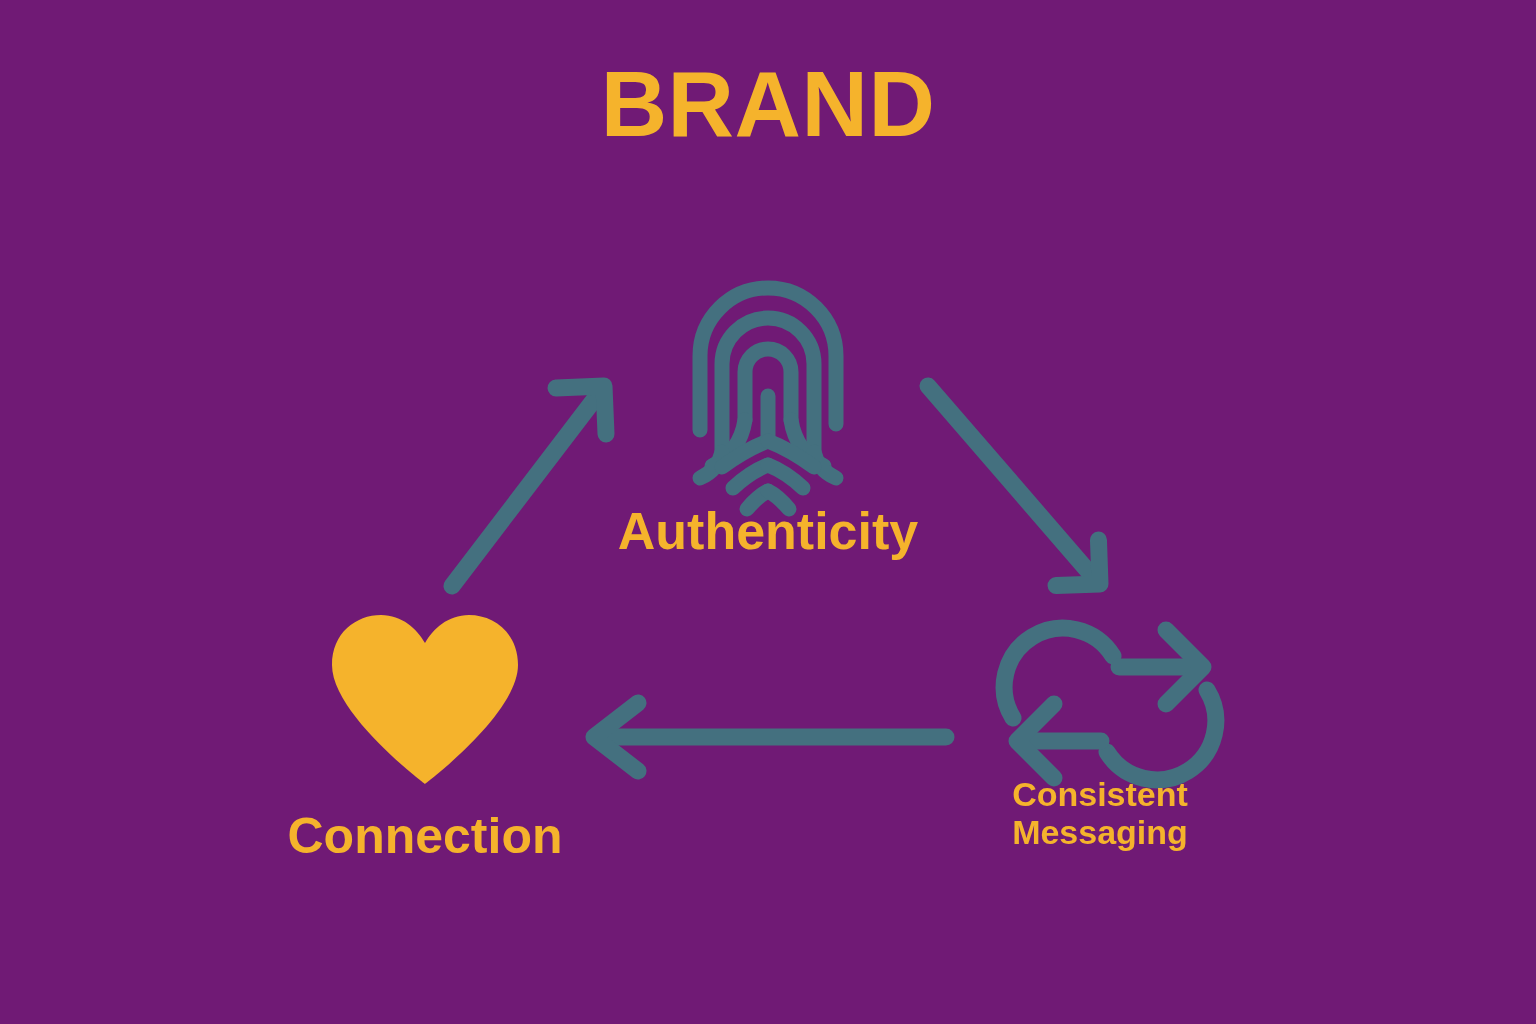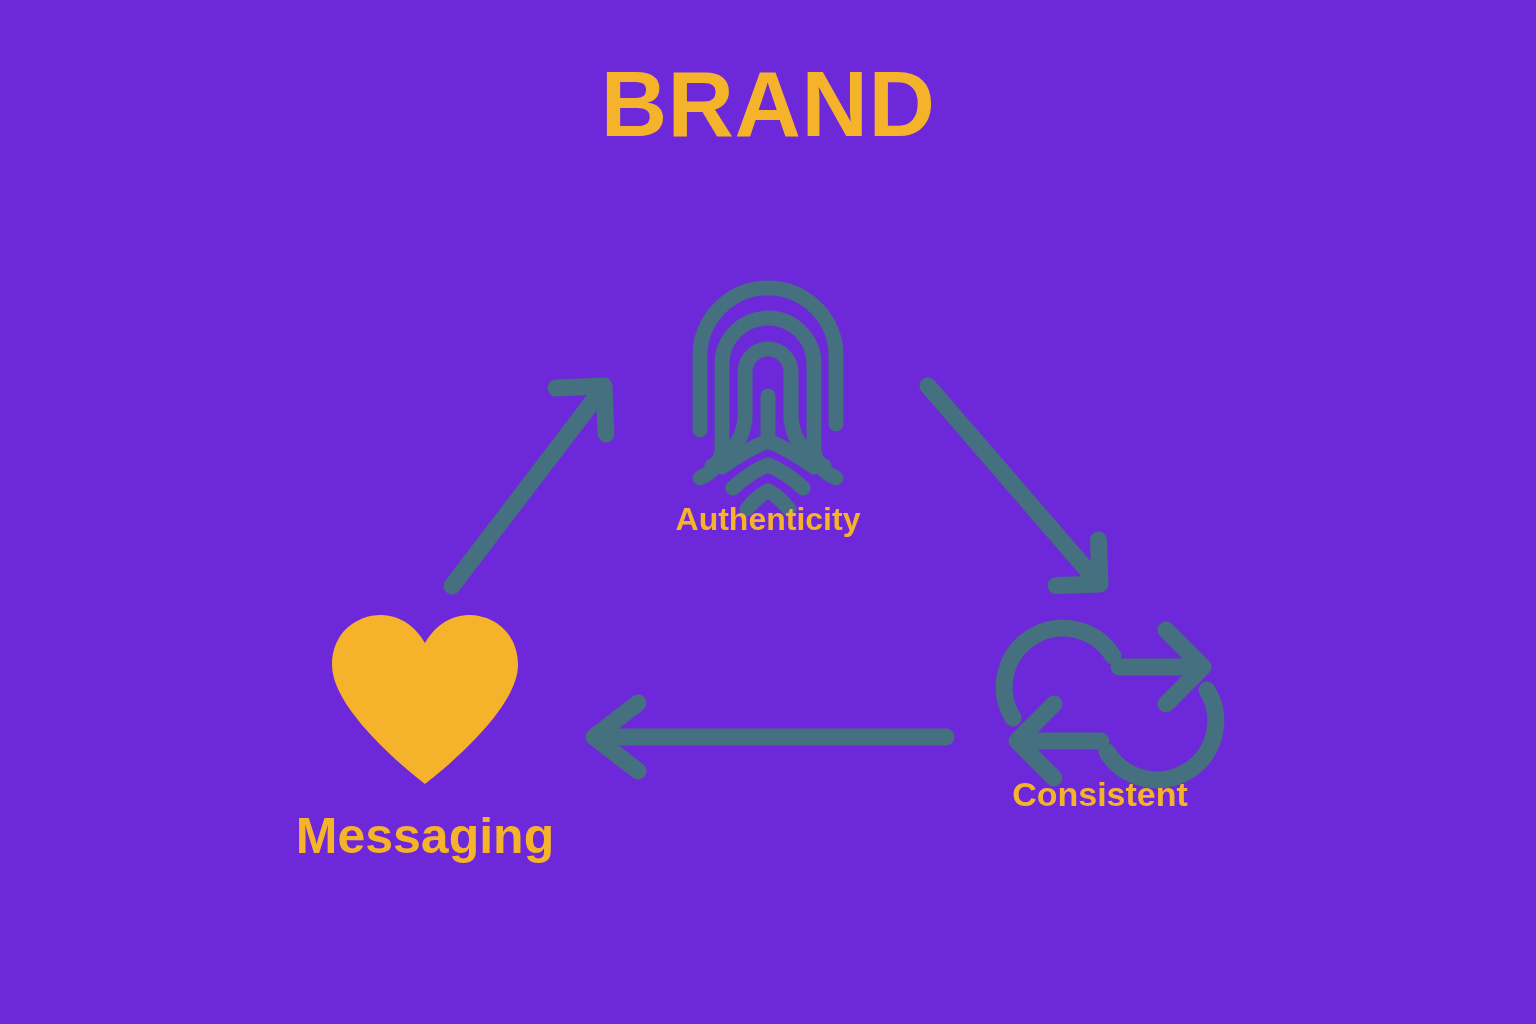--- a/index.html
+++ b/index.html
@@ -12,21 +12,21 @@
     width: 1536px;
     height: 1024px;
     overflow: hidden;
     font-family: "Liberation Sans", sans-serif;
   }
 
   #stage {
     position: relative;
     width: 1536px;
     height: 1024px;
-    background: #6d28d9;
+    background: #701a75;
   }
 
   
   #title-block {
     position: absolute;
     left: 0;
     top: 58px;
     width: 1536px;
     text-align: center;
     line-height: 1.02;
@@ -57,21 +57,21 @@
     color: #f5b32c;
     font-family: "Liberation Sans", sans-serif;
     font-weight: bold;
     white-space: nowrap;
     line-height: 1.12;
   }
   #label-authenticity {
     left: 568px;
     top: 502px;
     width: 400px;
-    font-size: 32px;
+    font-size: 52px;
   }
   #label-emotional {
     left: 185px;
     top: 808px;
     width: 480px;
     font-size: 50px;
   }
   #label-consistent {
     left: 860px;
     top: 775px;
@@ -161,20 +161,21 @@
 
       <polyline points="1054,704 1017,741 1054,778"></polyline>
     </g>
   </svg>
 
   <div class="node-label" id="label-authenticity">
     <span class="label-line">Authenticity</span>
   </div>
 
   <div class="node-label" id="label-emotional">
-    <span class="label-line">Messaging</span>
+    <span class="label-line">Connection</span>
   </div>
 
   <div class="node-label" id="label-consistent">
     <span class="label-line">Consistent</span>
+    <span class="label-line">Messaging</span>
   </div>
 
 </div>
 
 </body></html>

